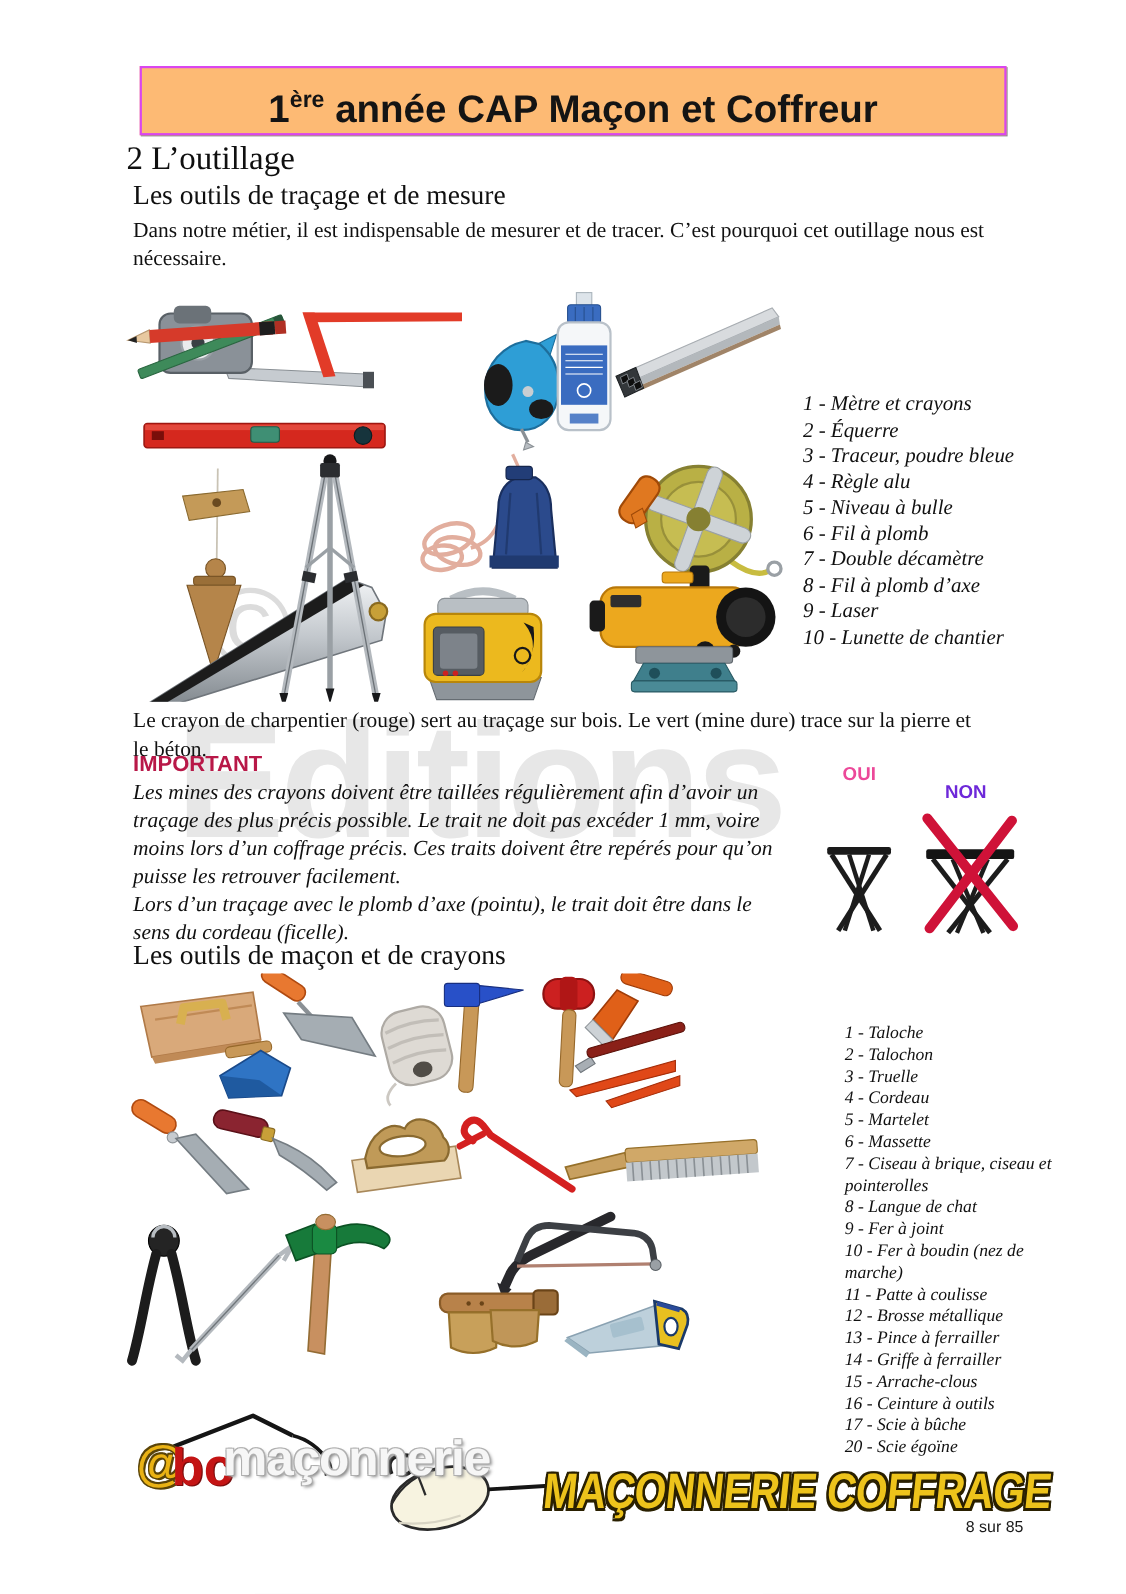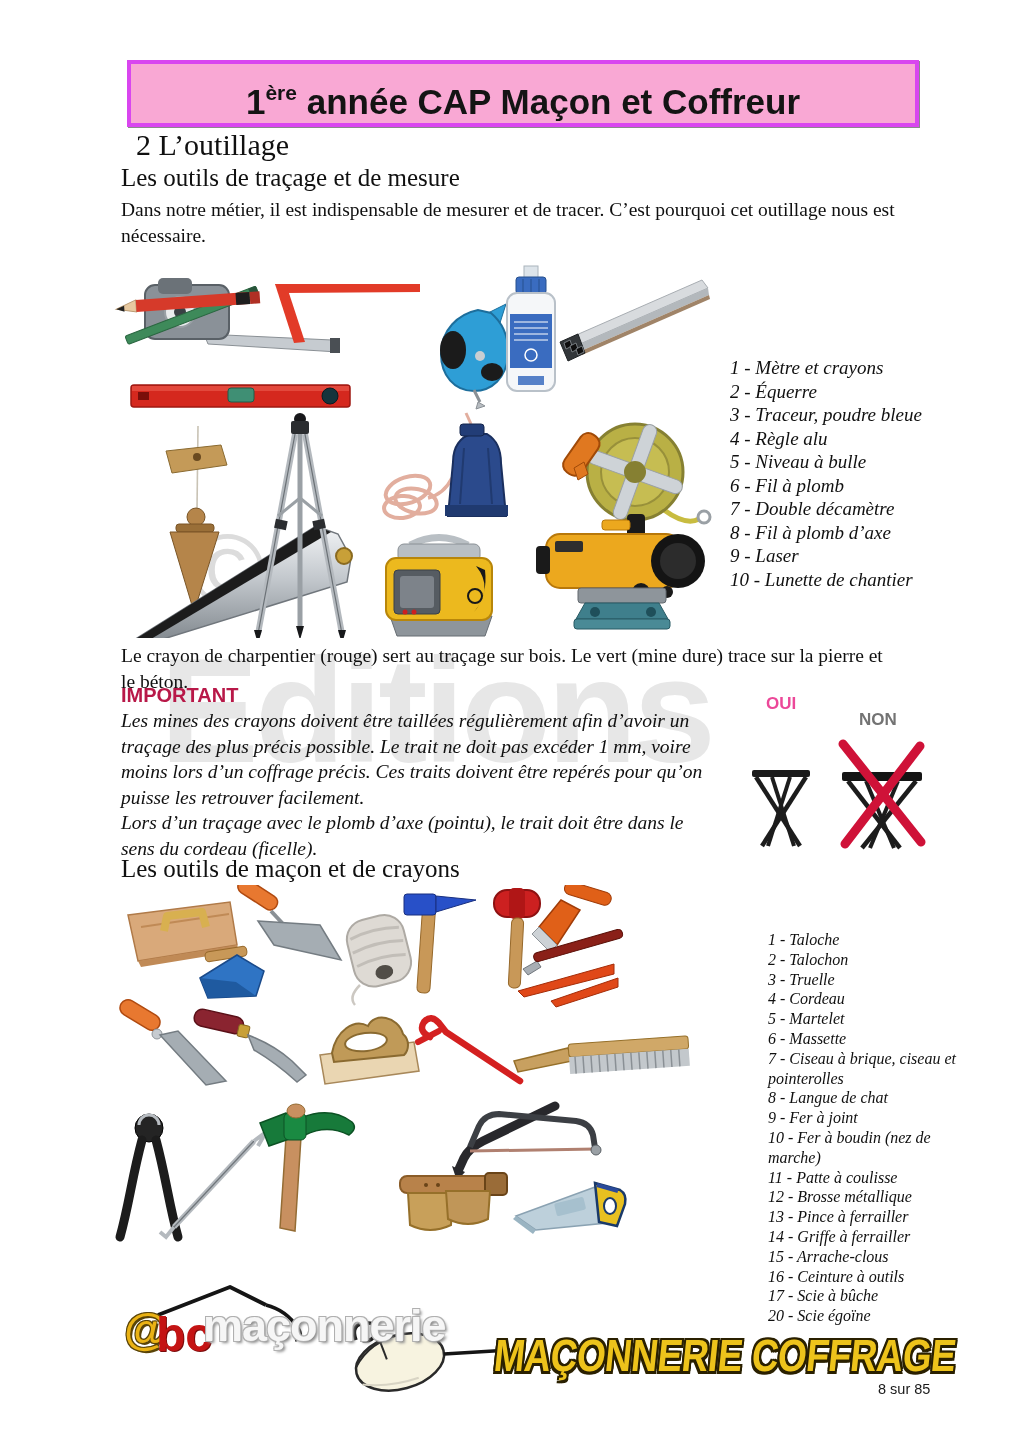--- a/index.html
+++ b/index.html
@@ -10,37 +10,37 @@
   }
   .abs{position:absolute;}
   
   .wm{position:absolute; z-index:1; color:#e7e7e7; font-family:"Liberation Sans", sans-serif; font-weight:bold; user-select:none;}
   .wm-copy{left:190px; top:512px; font-size:102px; color:#dcdcdc; font-weight:normal;}
   .wm-editions{left:160px; top:626px; font-size:148px; letter-spacing:-4px;}
   .wm-bilp{left:178px; top:748px; font-size:152px; letter-spacing:-2px;}
   
   .banner{
     left:127px; top:60px; width:784px; height:59px; z-index:2;
-    background:#f9a8d4; border:4px solid #d946ef; box-shadow:1px 1px 0 #8a8a8a;
+    background:#fdba74; border:2px solid #d946ef; box-shadow:1px 1px 0 #8a8a8a;
     text-align:center; line-height:58px;
     font-family:"Liberation Sans", sans-serif; font-weight:bold; font-size:35px; color:#141414;
   }
   .banner sup{font-size:21px; vertical-align:14px;}
-  .h1{left:136px; top:128px; font-size:30px; z-index:2;}
+  .h1{left:115px; top:128px; font-size:30px; z-index:2;}
   .h2{font-size:25px; z-index:2;}
   .body-text{font-size:19.5px; line-height:26px; z-index:2;}
   .list{font-style:italic; z-index:2;margin-top:44px;}
   .list1{left:730px; top:312px; width:206px; font-size:19px; line-height:23.5px;}
   .list2{left:768px; top:886px; width:212px; font-size:16px; line-height:19.8px;}
   .important-label{left:121px; top:684px; font-family:"Liberation Sans", sans-serif; font-weight:bold; font-size:20px; color:#b81848; z-index:2;}
   .imp-text{left:121px; top:708px; width:600px; font-style:italic; font-size:19.5px; line-height:25.6px; z-index:2;}
   .imp-text p{margin:0;}
   .ouinon-label{font-family:"Liberation Sans", sans-serif; font-weight:bold; font-size:17px; z-index:2;}
   .oui{left:766px; top:694px; color:#ec4899;}
-  .non{left:859px; top:710px; color:#737373;}
+  .non{left:859px; top:710px; color:#6d28d9;}
   svg{display:block;}
   .collage{z-index:2;}
   
   .logo-text{position:absolute; z-index:3; font-family:"Liberation Sans", sans-serif; font-weight:bold; line-height:1;}
   .logo-at{left:124px; top:1307px; font-size:45px; color:#eab214;
     text-shadow:-1px -1px 0 #5a4408,1px -1px 0 #5a4408,-1px 1px 0 #5a4408,2px 2px 0 #5a4408;}
   .logo-bc{left:156px; top:1299px; font-size:48px; color:#c41414;
     text-shadow:1px 1px 0 #7a0c0c;margin-top:12px;}
   .logo-name{left:203px; top:1303px; font-size:45px; color:#f6f6f6; letter-spacing:-1px;
     text-shadow:-1px -1px 0 #b0b0b0,1px -1px 0 #b0b0b0,-1px 1px 0 #b0b0b0,2px 2px 3px #8a8a8a;}

